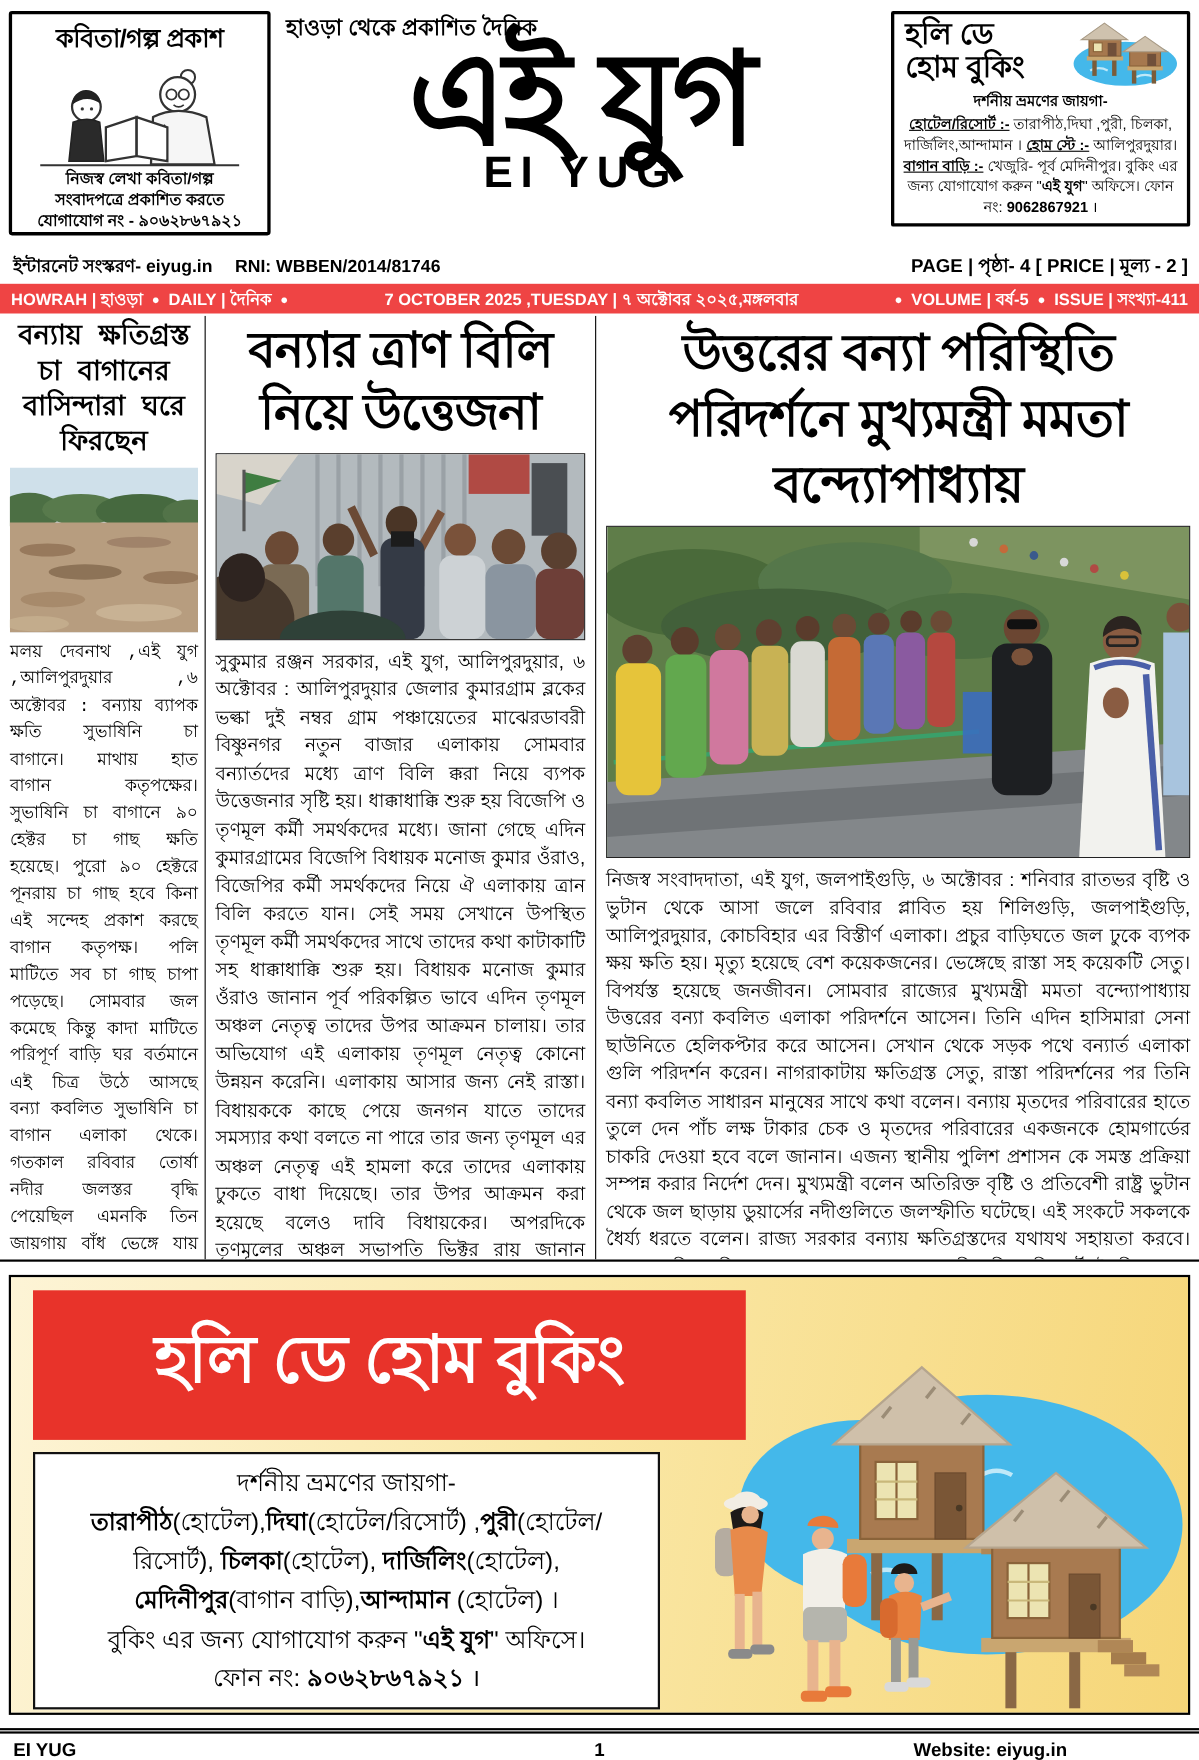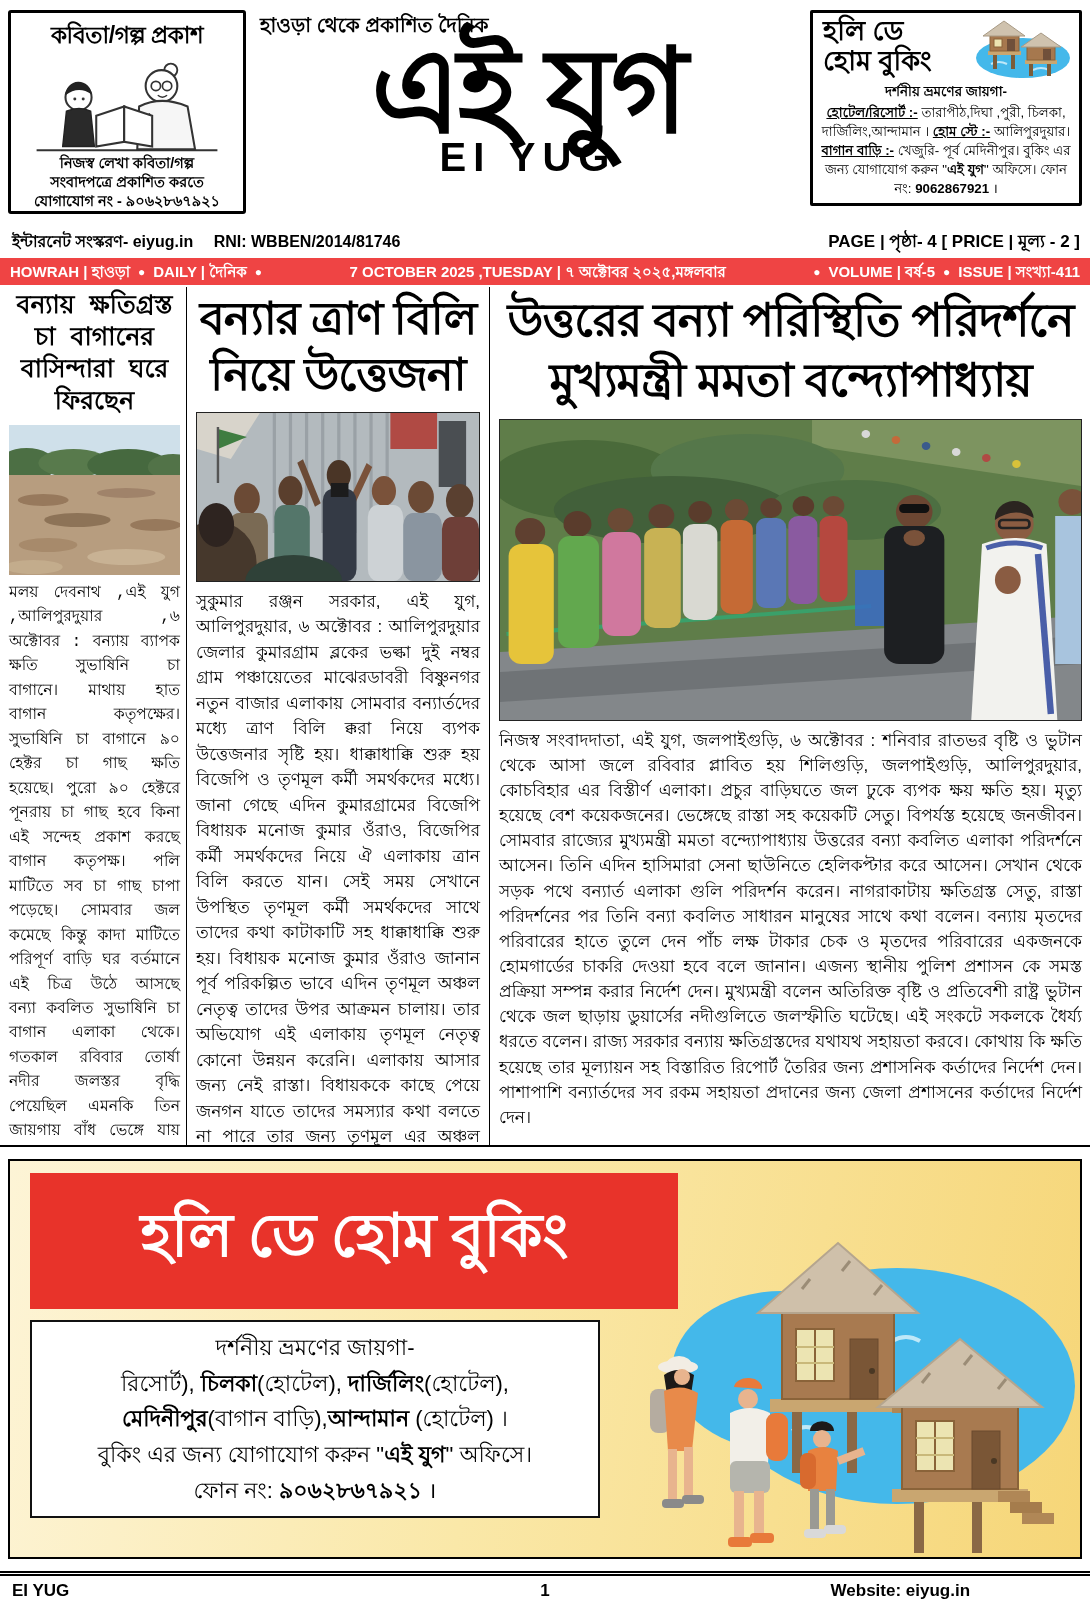--- a/index.html
+++ b/index.html
@@ -34,21 +34,21 @@
   
   .date-bar{background:#ef4444;color:#fff;height:27px;display:flex;align-items:flex-end;justify-content:space-between;
             padding:0 10px;font-size:15px;font-weight:800;white-space:nowrap;}
   .date-bar .grp{display:flex;align-items:center;gap:8px;}
   .bullet{font-size:12px;position:relative;top:-1px;}
 
   
   .main{display:flex;height:858px;overflow:hidden;border-bottom:2px solid #000;margin:2px 0 0;}
   .col{box-sizing:border-box;overflow:hidden;}
   .col-left{width:186px;padding:2px 6px 0 9px;font-family:Liberation Mono, monospace;}
-  .col-mid{width:304px;padding:2px 9px 0;border-left:1.5px solid #000;border-right:1.5px solid #000;}
+  .col-mid{width:356px;padding:2px 9px 0;border-left:1.5px solid #000;border-right:1.5px solid #000;}
   .col-right{flex:1;padding:2px 8px 0 9px;}
   .hl-left{font-size:25px;font-weight:800;text-align:center;line-height:1.28;margin:2px 0 6px;}
   .hl-mid{font-size:45px;font-weight:800;text-align:center;line-height:1.25;margin:2px 0 8px;letter-spacing:-1px;}
   .hl-right{font-size:46px;font-weight:800;text-align:center;line-height:1.3;margin:2px 0 8px;letter-spacing:-1px;}
   .photo{display:block;width:100%;}
   .photo-frame{border:1.5px solid #222;}
   .body-text{text-align:justify;}
   .bt-left{font-size:15.6px;line-height:1.57;margin-top:6px;}
   .bt-mid{font-size:17px;line-height:1.5;margin-top:7px;}
   .bt-right{font-size:17px;line-height:1.48;margin-top:7px;}
@@ -366,20 +366,21 @@
         <rect x="168" y="328" width="9" height="42" fill="#9a9a94"></rect>
         <rect x="184" y="328" width="9" height="40" fill="#9a9a94"></rect>
         <rect x="162" y="368" width="22" height="9" rx="4" fill="#d9d9d9"></rect>
         <rect x="182" y="364" width="22" height="9" rx="4" fill="#d9d9d9"></rect>
       </g>
     </svg>
     <div class="ad-left">
       <div class="ad-banner">হলি ডে হোম বুকিং</div>
       <div class="ad-box">
           <div class="ad-line"><span>দর্শনীয় ভ্রমণের জায়গা-</span></div>
+          <div class="ad-line"><span class="sb">তারাপীঠ</span><span>(হোটেল),</span><span class="sb">দিঘা</span><span>(হোটেল/রিসোর্ট) ,</span><span class="sb">পুরী</span><span>(হোটেল/</span></div>
           <div class="ad-line"><span>রিসোর্ট), </span><span class="sb">চিলকা</span><span>(হোটেল), </span><span class="sb">দার্জিলিং</span><span>(হোটেল),</span></div>
           <div class="ad-line"><span class="sb">মেদিনীপুর</span><span>(বাগান বাড়ি),</span><span class="sb">আন্দামান</span><span> (হোটেল) ।</span></div>
           <div class="ad-line"><span>বুকিং এর জন্য যোগাযোগ করুন "</span><span class="sb">এই যুগ</span><span>" অফিসে।</span></div>
           <div class="ad-line"><span>ফোন নং: </span><span class="sb">৯০৬২৮৬৭৯২১</span><span> ।</span></div>
         </div>
     </div>
   </div>
 
   <div class="footer">
     <div>EI YUG</div>

